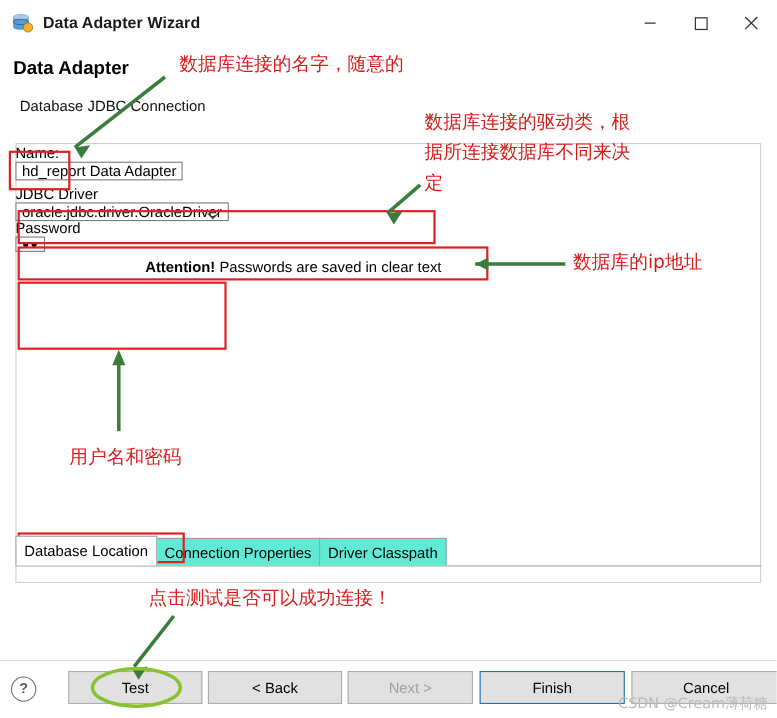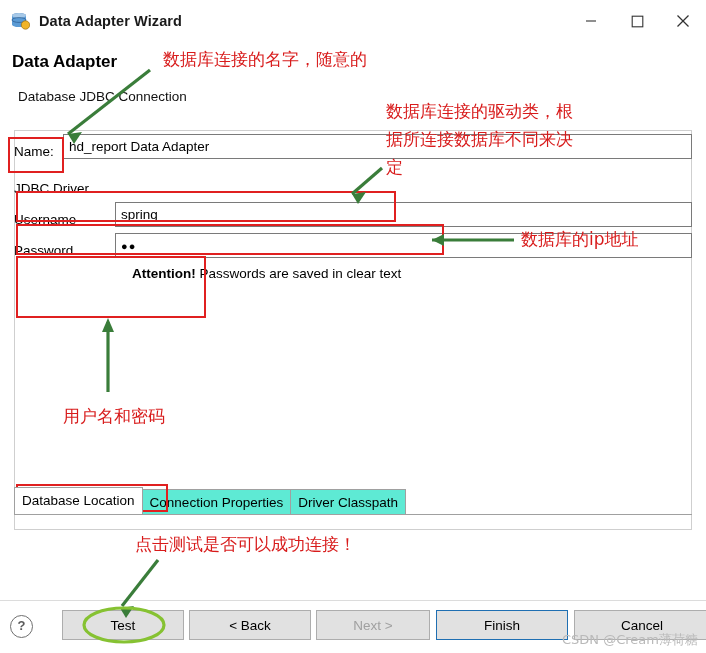--- a/index.html
+++ b/index.html
@@ -83,23 +83,24 @@
   
   .form-panel {
     position: absolute;
     left: 14px;
     top: 90px;
     width: 678px;
     height: 350px;
   }
   .row {
     display: flex;
-    align-items: flex-end;
+    align-items: flex-start;
     margin-bottom: 4px;
     height: 27px;
+    flex-direction: column;
   }
   .lbl {
     font-size: 13.5px;
     color: #000;
     white-space: nowrap;
   }
   .lbl-name { width: 49px; }
   .lbl-driver { width: 101px; }
   .lbl-url { width: 101px; }
   .lbl-user { width: 101px; }
@@ -315,27 +316,31 @@
 
     <div class="row">
       <div class="lbl lbl-name">Name:</div>
       <div class="field">hd_report Data Adapter</div>
     </div>
 
     <div style="height:6px"></div>
 
     <div class="row">
       <div class="lbl lbl-driver">JDBC Driver</div>
-    </div>
-
-
-    <div class="row">
-      <div class="lbl lbl-user">Username</div>
-      <div class="field">spring</div>
-    </div>
+      <div class="combo">
+        <span>oracle.jdbc.driver.OracleDriver</span>
+        <span class="combo-arrow">
+          <svg width="11" height="7" viewBox="0 0 11 7">
+              <polyline points="0.8,1 5.5,5.6 10.2,1" fill="none" stroke="#444" stroke-width="1.2"></polyline>
+            </svg>
+        </span>
+      </div>
+    </div>
+
+
 
     <div class="row">
       <div class="lbl lbl-pass">Password</div>
       <div class="field dots">●●</div>
     </div>
 
     <div class="attention">
       <b>Attention!</b>
       <span>Passwords are saved in clear text</span>
     </div>

